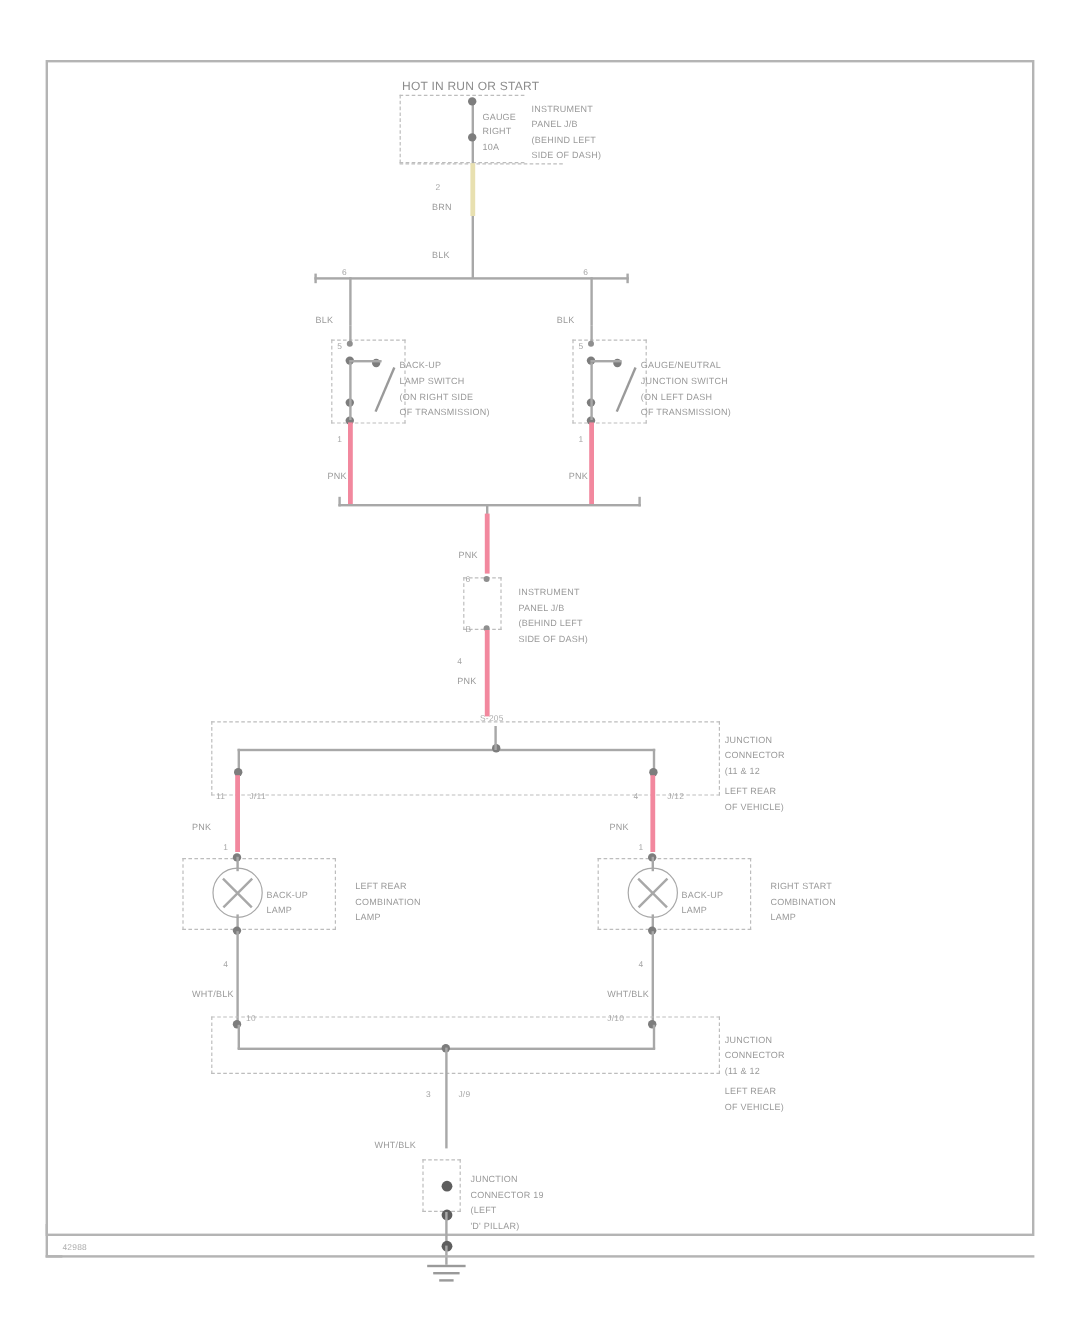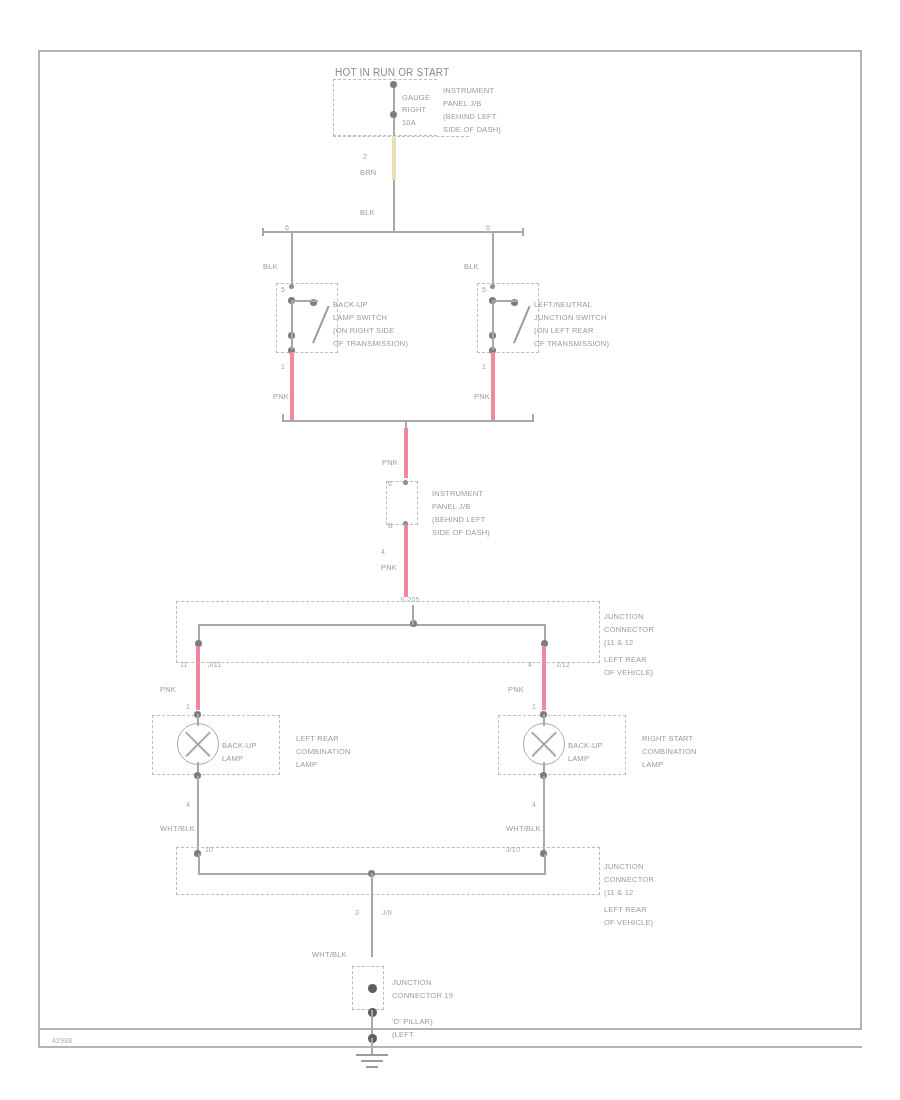--- a/index.html
+++ b/index.html
@@ -130,23 +130,23 @@
 
   <div class="dot" style="left:489px;top:297px;"></div>
   <div class="dot" style="left:511px;top:299px;"></div>
   <div class="wire h" style="left:492px;top:300px;width:26px;"></div>
 
   <div class="blade" style="left:513px;top:303px;height:40px;transform:rotate(23deg);"></div>
   <div class="dot" style="left:489px;top:332px;"></div>
   <div class="dot" style="left:489px;top:347px;"></div>
   <div class="wire v" style="left:492px;top:302px;height:48px;"></div>
 
-  <div class="lbl" style="left:534px;top:300px;">LEFT/NEUTRAL</div>
+  <div class="lbl" style="left:534px;top:300px;">GAUGE/NEUTRAL</div>
   <div class="lbl" style="left:534px;top:313px;">JUNCTION SWITCH</div>
-  <div class="lbl" style="left:534px;top:326px;">(ON LEFT REAR</div>
+  <div class="lbl" style="left:534px;top:326px;">(ON LEFT DASH</div>
   <div class="lbl" style="left:534px;top:339px;">OF TRANSMISSION)</div>
 
   <div class="wire pnk" style="left:491px;top:352px;height:68px;"></div>
   <div class="lbl pin" style="left:482px;top:362px;">1</div>
   <div class="lbl" style="left:474px;top:392px;">PNK</div>
 
   <div class="wire h" style="left:282px;top:420px;width:252px;"></div>
   <div class="wire v" style="left:282px;top:414px;height:8px;"></div>
   <div class="wire v" style="left:532px;top:414px;height:8px;"></div>
   <div class="wire v" style="left:405px;top:420px;height:10px;"></div>
@@ -261,21 +261,21 @@
   <div class="lbl pin" style="left:355px;top:908px;">3</div>
   <div class="lbl pin" style="left:382px;top:908px;">J/9</div>
   <div class="lbl" style="left:312px;top:950px;">WHT/BLK</div>
 
   <div class="dashbox" style="left:352px;top:966px;width:32px;height:44px;"></div>
   <div class="dot big" style="left:368px;top:984px;"></div>
   <div class="dot big" style="left:368px;top:1008px;"></div>
 
   <div class="lbl" style="left:392px;top:978px;">JUNCTION</div>
   <div class="lbl" style="left:392px;top:991px;">CONNECTOR 19</div>
-  <div class="lbl" style="left:392px;top:1030px;">(LEFT</div>
+  <div class="lbl" style="left:392px;top:1004px;">(LEFT</div>
   <div class="lbl" style="left:392px;top:1017px;">'D' PILLAR)</div>
 
   <div class="wire v" style="left:371px;top:1010px;height:26px;"></div>
   <div class="dot big" style="left:368px;top:1034px;"></div>
 
   <div class="gnd1" style="left:356px;top:1054px;width:32px;"></div>
   <div class="gnd2" style="left:361px;top:1060px;width:22px;"></div>
   <div class="gnd3" style="left:366px;top:1066px;width:12px;"></div>
   <div class="wire v" style="left:371px;top:1038px;height:16px;"></div>
 

